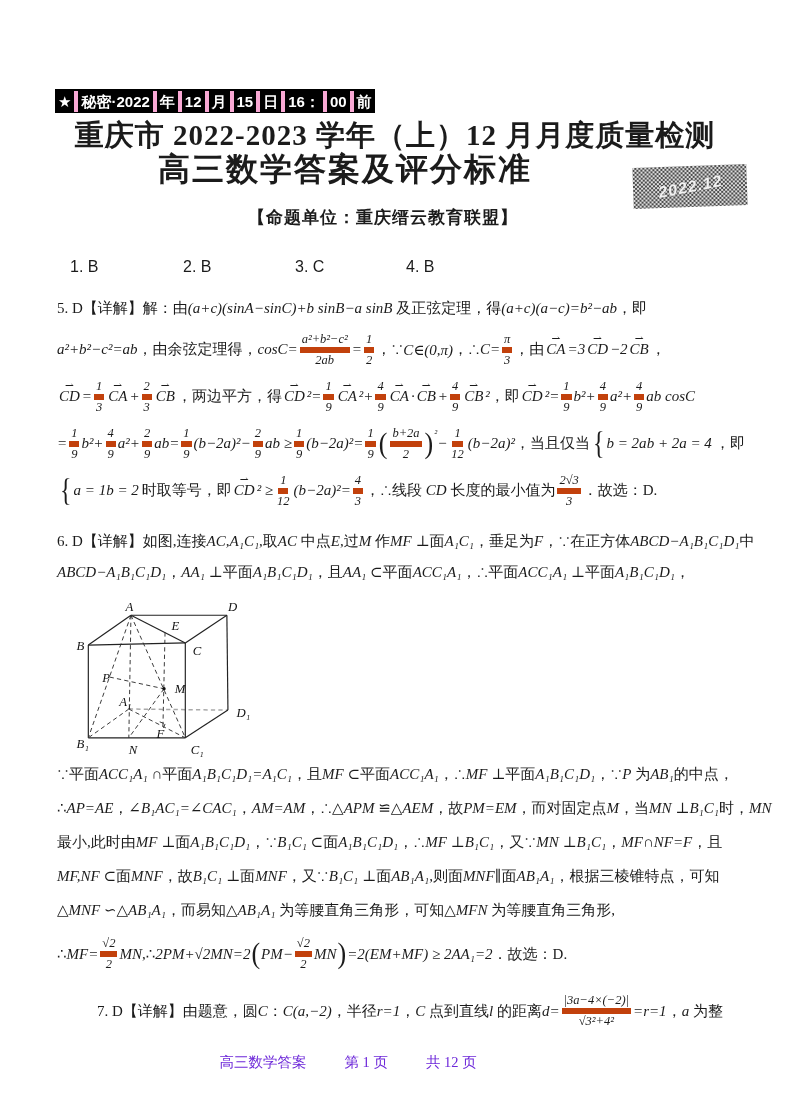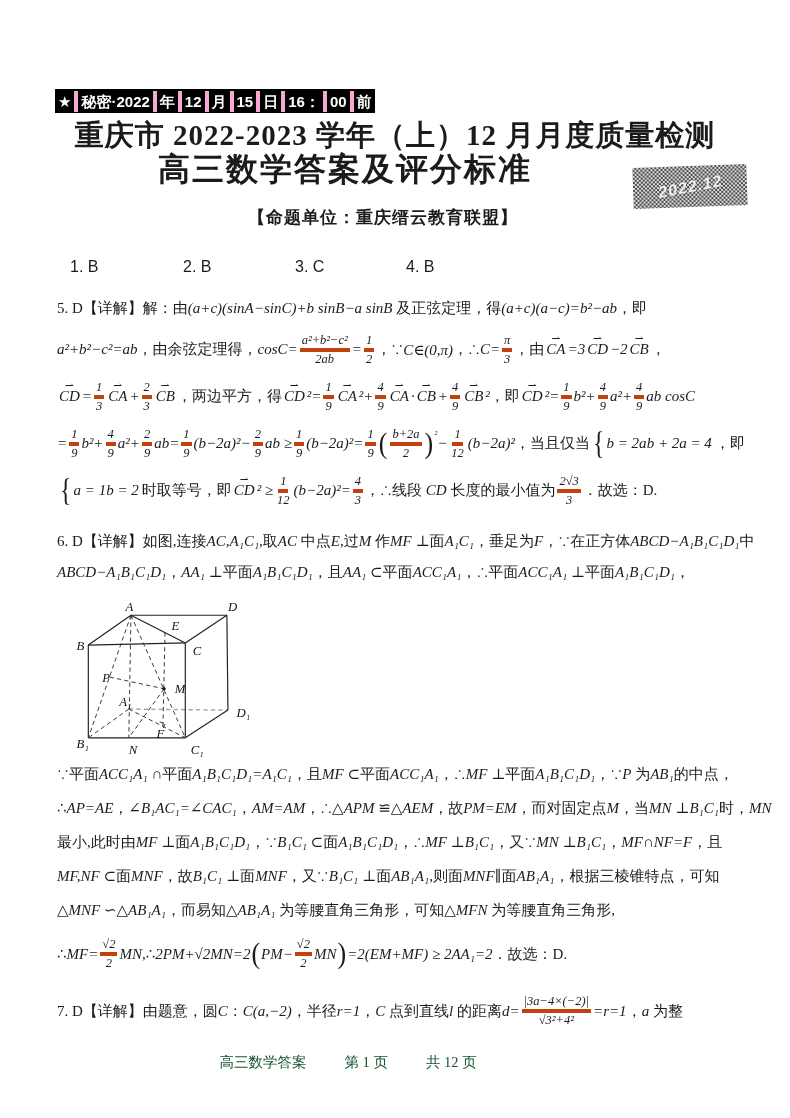--- a/index.html
+++ b/index.html
@@ -51,21 +51,21 @@
   .answers .ans:nth-child(3){left:295px;}
   .answers .ans:nth-child(4){left:406px;}
 
   
   .para{position:absolute;left:57px;width:700px;}
   .line{display:flex;align-items:center;font-size:15px;white-space:pre;}
   .rt{white-space:pre;}
   .ri{font-style:italic;white-space:pre;}
   .frac{display:inline-flex;flex-direction:column;align-items:center;
     font-style:italic;font-size:12.5px;line-height:1.2;margin:0 2px;}
-  .frac .num{border-bottom:4px solid #c2410c;padding:0 2px;}
+  .frac .num{border-bottom:6px solid #c2410c;padding:0 2px;}
   .frac .den{padding:0 2px;}
   .vec{font-style:italic;position:relative;margin:0 2px;white-space:pre;}
   .vec::before{content:"⇀";position:absolute;top:-0.8em;left:50%;
     transform:translateX(-50%);font-size:0.72em;font-style:normal;}
   .cases{display:inline-flex;align-items:center;margin:0 3px;}
   .cases .brace{font-size:24px;transform:scaleY(1.35);font-style:normal;
     margin-right:2px;font-weight:400;}
   .cases-col{display:inline-flex;flex-direction:row;font-style:italic;
     font-size:15px;line-height:1.35;}
   .pgroup{display:inline-flex;align-items:center;}
@@ -74,34 +74,34 @@
 
   #p5{top:291px;}
   #p5 .line{height:47px;}
   #p5 .line:first-child{height:35px;}
   #p6a{top:526px;}
   #p6a .line{height:31px;}
   #p6b{top:757px;}
   #p6b .line{height:34px;}
   #p6b .line:last-child{height:54px;}
   #p7{top:980px;}
-  #p7 .line{height:62px;}
+  #p7 .line{height:62px;margin-left:40px;}
 
   
   .figure{left:56px;top:595px;width:200px;height:162px;}
   .figure svg{width:100%;height:100%;}
   .sl{stroke:#222;stroke-width:1.1;fill:none;}
   .dl{stroke:#333;stroke-width:0.9;stroke-dasharray:4 3;fill:none;}
   .gl{stroke:#a9a9a9;stroke-width:1.4;stroke-dasharray:4 3;fill:none;}
   .flabel{font-family:"Liberation Serif","DejaVu Serif",serif;
     font-style:italic;font-size:12px;fill:#111;}
 
   
   .footer{left:0;top:1053px;width:696px;display:flex;justify-content:center;
-    gap:38px;font-size:14.5px;color:#14532d;}
+    gap:38px;font-size:14.5px;color:#6d28d9;}
   .footer span{white-space:pre;}
 </style>
 </head>
 <body>
 
 <div class="abs banner">
     <span class="seg">★</span>
     <span class="seg">秘密·2022</span>
     <span class="seg">年</span>
     <span class="seg">12</span>

